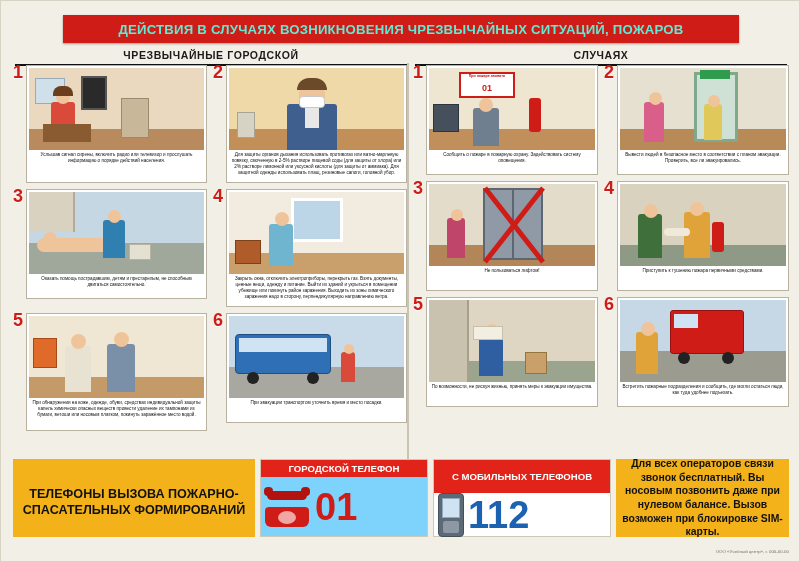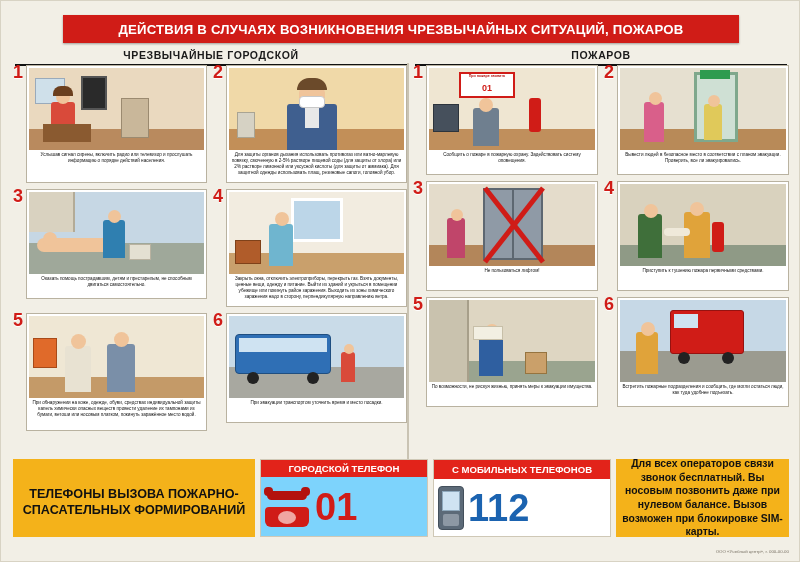--- a/index.html
+++ b/index.html
@@ -20,21 +20,21 @@
   
   .title-bar {
     position: absolute;
     left: 62px; top: 14px;
     width: 676px; height: 28px;
     background: #d01c17;
     display: flex; align-items: center; justify-content: center;
     box-shadow: 0 1px 2px rgba(0,0,0,.35);
   }
   .title-bar .t {
-    color: #ffffff;
+    color: #5eead4;
     font-size: 13.2px;
     font-weight: bold;
     letter-spacing: .2px;
     text-align: center;
     white-space: nowrap;
   }
 
   
   .col-head {
     position: absolute;
@@ -156,21 +156,21 @@
 
   .b-mob {
     width: 178px;
     background: #ffffff;
     border: 1px solid #cfc8b6;
     display: flex; flex-direction: column;
   }
   .b-mob .hdr {
     background: #e2231a; color: #fff;
     font-size: 9.6px; font-weight: bold;
-    text-align: center; padding: 4px 2px; line-height: 1.15;
+    text-align: center; padding: 11px 2px; line-height: 1.15;
   }
   .b-mob .body { flex: 1; display: flex; align-items: center; padding: 0 4px; }
   .b-mob .digits {
     font-size: 38px; font-weight: bold; color: #1b63b0;
     margin-left: 4px; line-height: 1;
   }
 
   .b-note {
     flex: 1;
     background: #f4b21a;
@@ -231,21 +231,21 @@
 
   <div class="title-bar">
     <div class="t">ДЕЙСТВИЯ В СЛУЧАЯХ ВОЗНИКНОВЕНИЯ ЧРЕЗВЫЧАЙНЫХ СИТУАЦИЙ, ПОЖАРОВ</div>
   </div>
 
   <div class="col-head left">
     <div>ЧРЕЗВЫЧАЙНЫЕ ГОРОДСКОЙ</div>
     <div class="rule"></div>
   </div>
   <div class="col-head right">
-    <div>ПОЖАРОВ</div>
+    <div>СЛУЧАЯХ</div>
     <div class="rule"></div>
   </div>
 
   <div class="divider"></div>
 
   <div class="grid left">
 
     <div class="row">
       <div class="cell">
         <div class="num">1</div>

